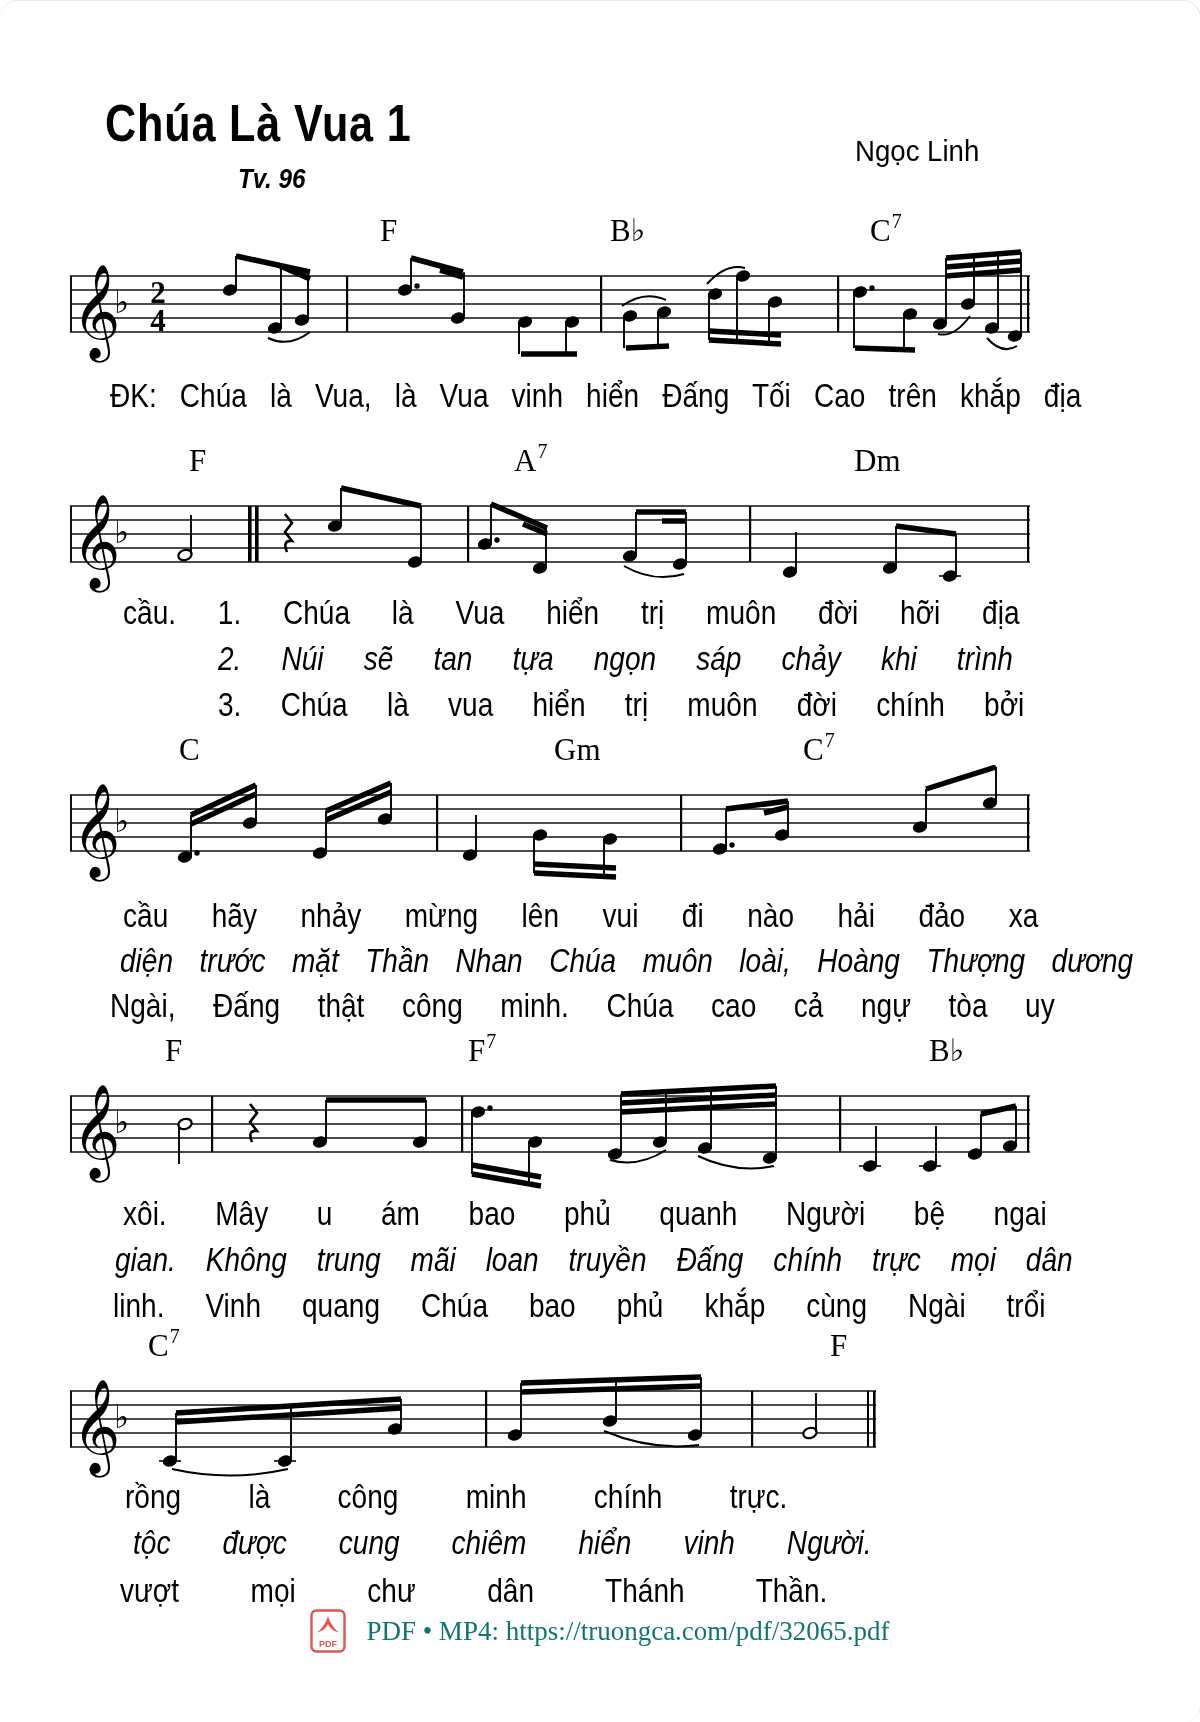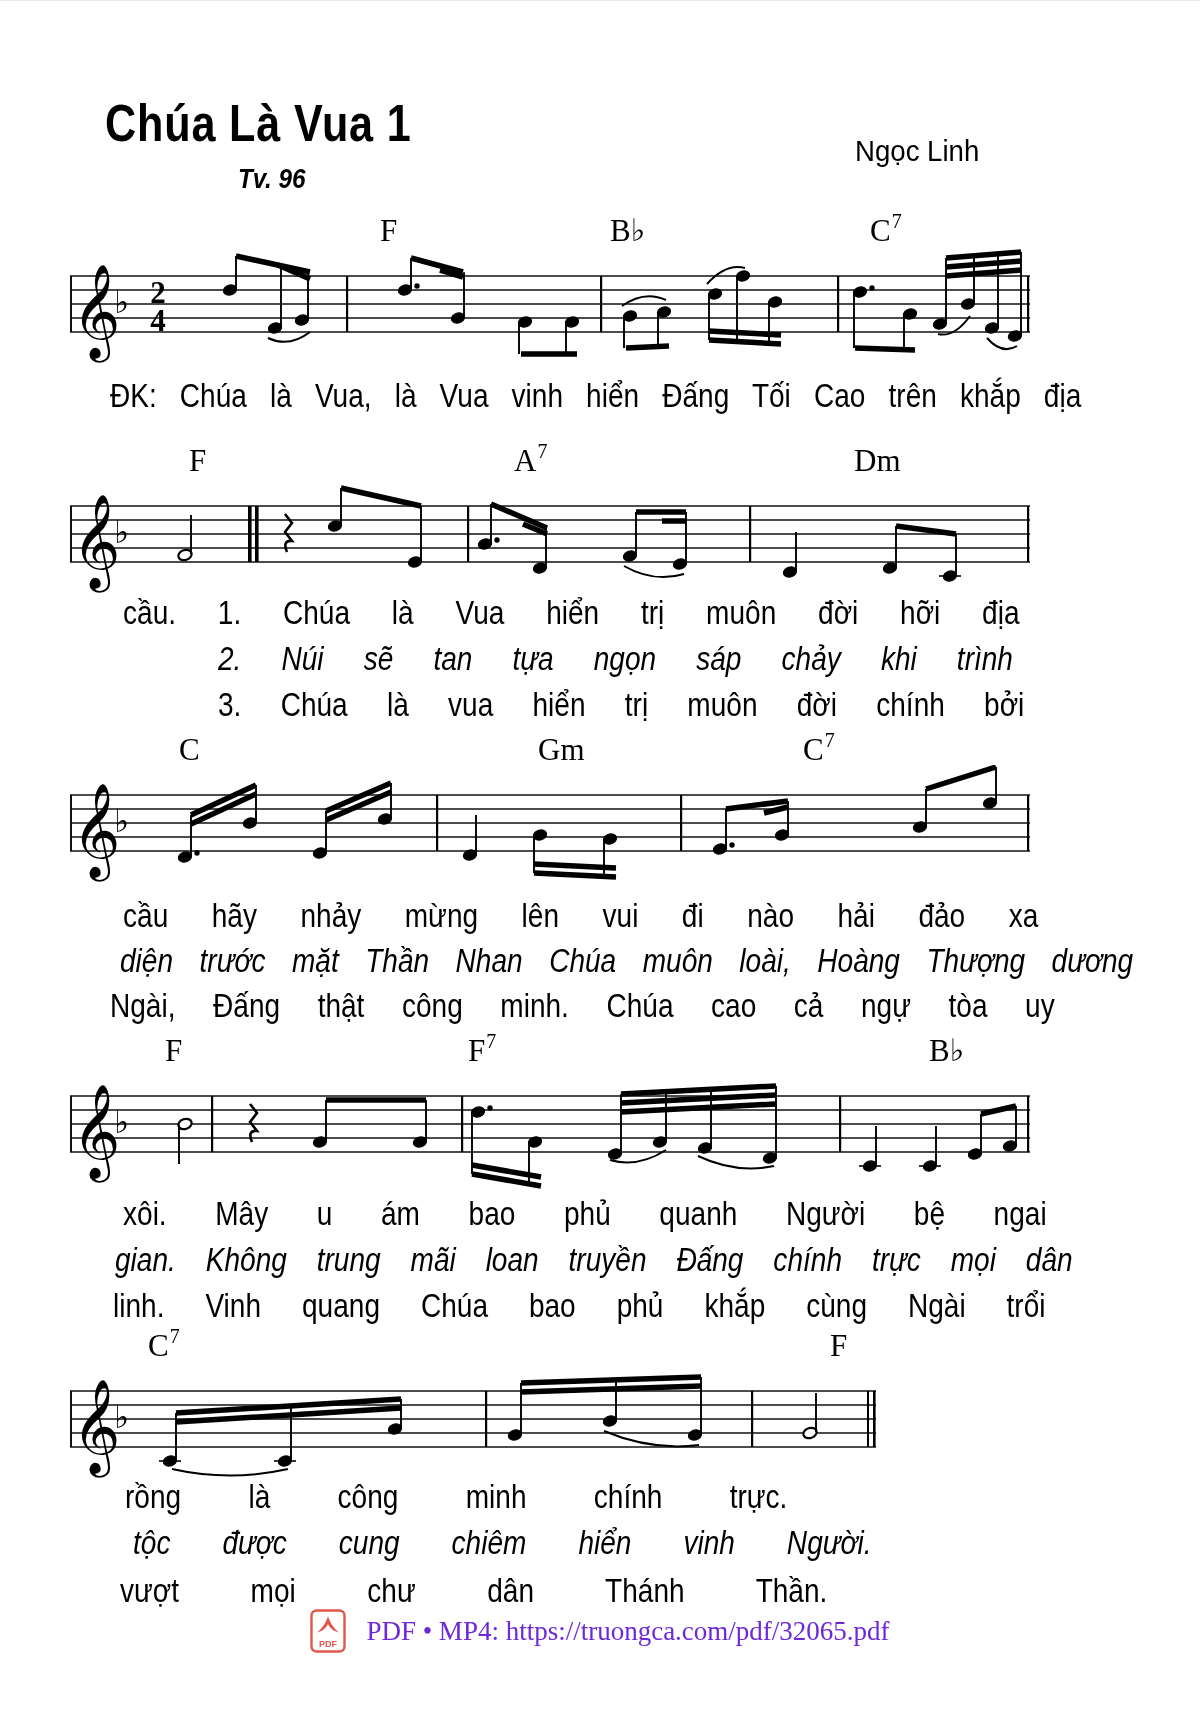--- a/index.html
+++ b/index.html
@@ -1,18 +1,18 @@
 <!DOCTYPE html>
 <html><head>
 <meta charset="utf-8">
 <style>
   html,body{margin:0;padding:0;background:#fff;}
   #page{position:relative;width:1200px;height:1722px;background:#fff;overflow:hidden;
         border-top:1px solid #e9e9e9;border-right:1px solid #e9e9e9;
-        font-family:"Liberation Sans",sans-serif;color:#000;}
+        font-family:"Liberation Sans",sans-serif;color:#000;border-radius:18px;}
   .title{position:absolute;top:92px;left:105px;font-size:52px;font-weight:bold;
          transform:scaleX(.83);transform-origin:0 0;white-space:nowrap;letter-spacing:1px;}
   .subtitle{position:absolute;top:163px;left:238px;font-size:27px;font-weight:bold;font-style:italic;
             transform:scaleX(.9);transform-origin:0 0;}
   .author{position:absolute;top:133px;left:855px;font-size:30px;
           transform:scaleX(.92);transform-origin:0 0;}
   .sys{position:absolute;left:70px;width:970px;height:175px;}
   .chords{position:absolute;top:0;left:0;right:0;height:42px;}
   .chord{position:absolute;bottom:0;font-family:"Liberation Serif",serif;font-size:31px;line-height:1;white-space:nowrap;}
   .chord sup{font-size:20px;position:relative;top:-2px;margin-left:1px;}
@@ -29,21 +29,21 @@
   .l7{top:985px;left:110px;word-spacing:35px;}
   .l8{top:1193px;left:123px;word-spacing:48px;}
   .l9{top:1239px;left:115px;word-spacing:26px;}
   .l10{top:1285px;left:113px;word-spacing:39px;}
   .l11{top:1476px;left:125px;word-spacing:70px;}
   .l12{top:1522px;left:133px;word-spacing:52px;}
   .l13{top:1570px;left:120px;word-spacing:75px;}
   #sys1{top:203px;} #sys2{top:433px;} #sys3{top:722px;} #sys4{top:1023px;} #sys5{top:1318px;}
   .footer{position:absolute;top:1608px;left:0;right:0;display:flex;justify-content:center;
           align-items:center;gap:20px;}
-  .footer-text{font-family:"Liberation Serif",serif;font-size:27px;color:#6d28d9;}
+  .footer-text{font-family:"Liberation Serif",serif;font-size:27px;color:#0f766e;}
 </style>
 </head>
 <body>
 
 <div id="page">
 
   <div class="title">Chúa Là Vua 1</div>
   <div class="subtitle">Tv. 96</div>
   <div class="author">Ngọc Linh</div>
 
@@ -173,21 +173,21 @@
         <line x1="826" y1="92" x2="826" y2="50" stroke="#000" stroke-width="1.9"></line>
         <ellipse cx="880" cy="100" rx="6.8" ry="5" fill="#000" stroke="#000" stroke-width="1" transform="rotate(-18 880 100)"></ellipse>
         <line x1="886" y1="100" x2="886" y2="58" stroke="#000" stroke-width="1.9"></line>
         <line x1="826" y1="50" x2="886" y2="58" stroke="#000" stroke-width="5.5"></line>
         <rect x="957" y="30" width="2.2" height="56" fill="#000"></rect>
       </svg>
   </div>
   <div class="sys" id="sys3">
     <div class="chords">
         <span class="chord" style="left: 109px;">C</span>
-        <span class="chord" style="left: 468px;">Gm</span>
+        <span class="chord" style="left: 484px;">Gm</span>
         <span class="chord" style="left: 733px;">C<sup>7</sup></span>
       </div>
     <svg width="970" height="130" viewBox="0 0 970 130">
         <line x1="0" y1="30" x2="960" y2="30" stroke="#111" stroke-width="1.3"></line>
         <line x1="0" y1="44" x2="960" y2="44" stroke="#111" stroke-width="1.3"></line>
         <line x1="0" y1="58" x2="960" y2="58" stroke="#111" stroke-width="1.3"></line>
         <line x1="0" y1="72" x2="960" y2="72" stroke="#111" stroke-width="1.3"></line>
         <line x1="0" y1="86" x2="960" y2="86" stroke="#111" stroke-width="1.3"></line>
         <line x1="1" y1="30" x2="1" y2="86" stroke="#111" stroke-width="2"></line>
         <text x="2" y="93" font-size="82" font-family="DejaVu Sans, sans-serif">𝄞</text>

